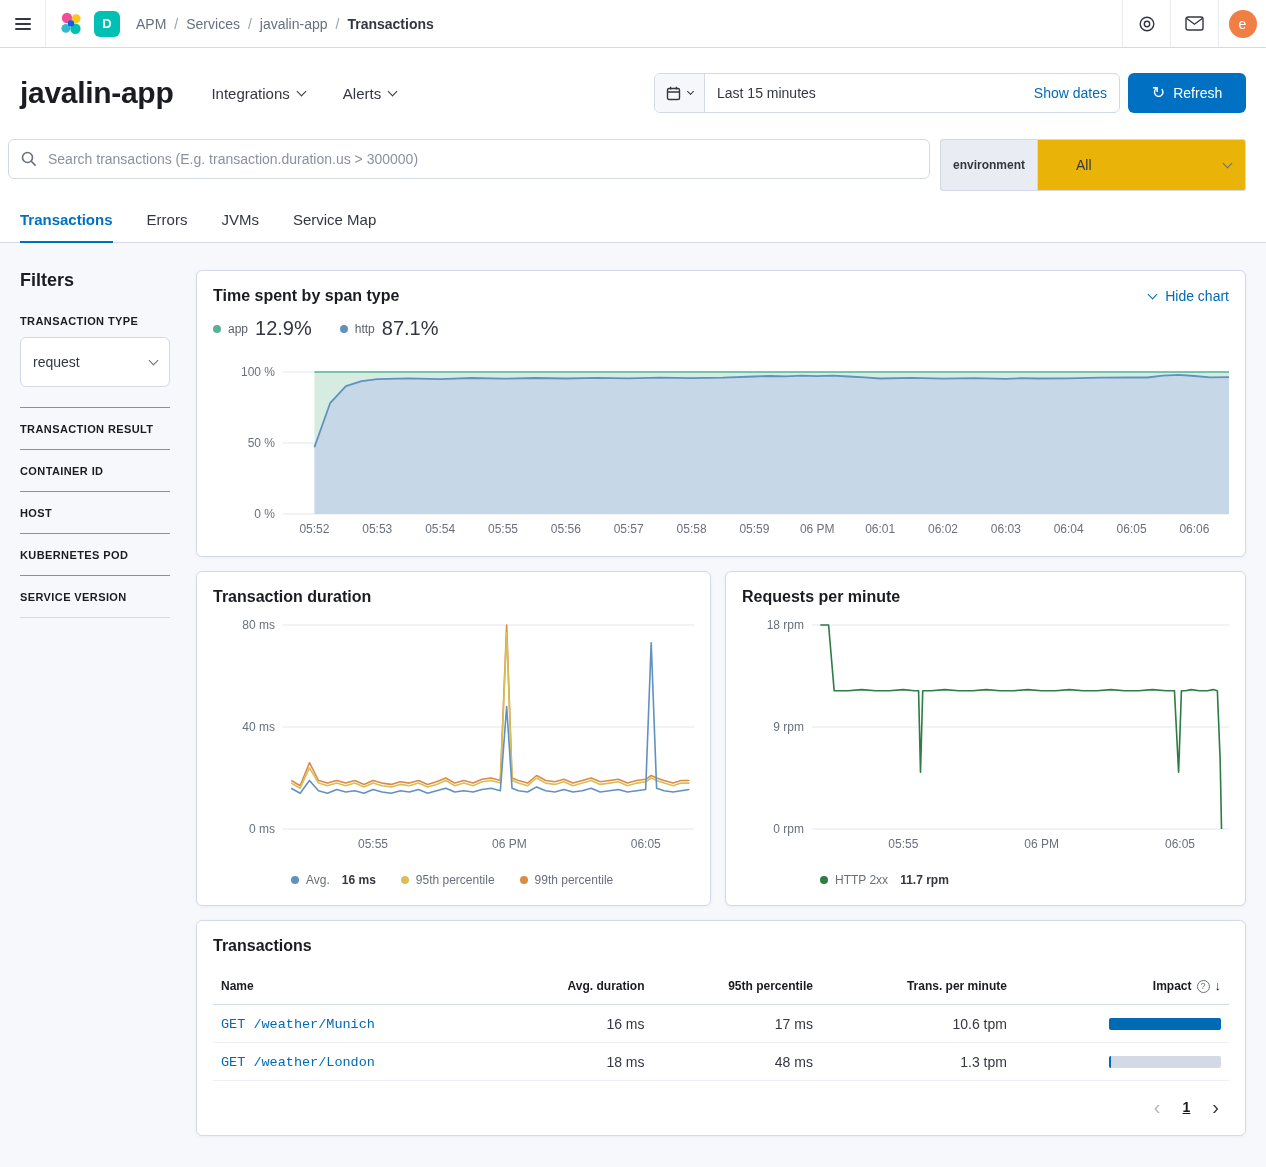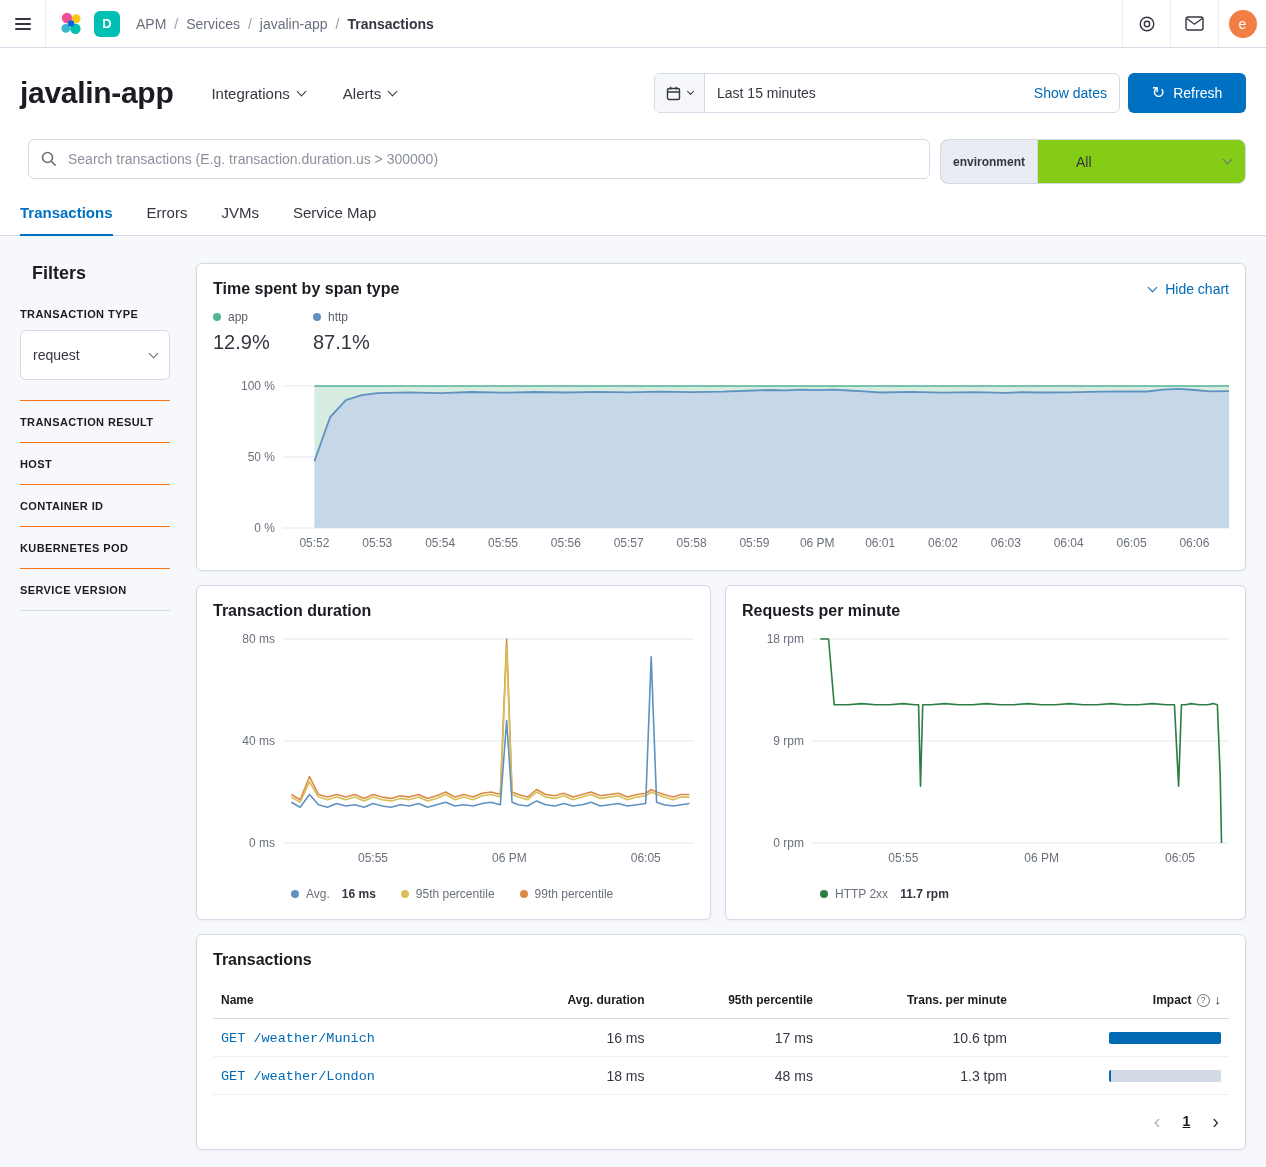--- a/index.html
+++ b/index.html
@@ -35,50 +35,50 @@
   .spacer { flex:1; }
   .chev { width:7px; height:7px; border-right:1.6px solid currentColor; border-bottom:1.6px solid currentColor; transform:rotate(45deg); display:inline-block; margin-top:-4px; }
   .chev.small { width:5px; height:5px; }
   .datepicker { display:flex; align-items:stretch; height:40px; width:466px; border:1px solid #d3dae6; border-radius:6px; background:#fff; overflow:hidden; }
   .dp-quick { display:flex; align-items:center; gap:7px; padding:0 11px; border-right:1px solid #d3dae6; background:#f5f7fa; color:#343741; }
   .dp-text { flex:1; display:flex; align-items:center; padding:0 12px; font-size:14px; color:#343741; text-align:left; }
   .dp-showdates { color:#006bb4; font-size:14px; padding:0 12px; font-weight:500; }
   .refresh-btn { margin-left:8px; height:40px; min-width:118px; border-radius:6px; color:#fff; font-size:14px; font-weight:500; display:inline-flex; align-items:center; justify-content:center; gap:8px; }
   .r-ic { font-size:16px; line-height:1; }
 
-  .search-row { display:flex; gap:10px; padding:26px 20px 0 28px; }
+  .search-row { display:flex; gap:10px; padding:26px 20px 0 8px; }
   .searchbox { flex:1; height:40px; border:1px solid #d3dae6; border-radius:6px; background:#fff; display:flex; align-items:center; gap:9px; padding:0 12px; }
   .searchbox input { border:none; outline:none; flex:1; font-size:14px; color:#343741; background:transparent; font-family:inherit; }
   .searchbox input::placeholder { color:#8b919d; }
-  .env-group { width:306px; height:45px; border:1px solid #d3dae6; border-radius:8px; background:#84cc16; display:flex; overflow:hidden; }
+  .env-group { width:306px; height:52px; border:1px solid #d3dae6; border-radius:3px; background:#eab308; display:flex; overflow:hidden; }
   .env-label { background:#e9edf3; font-size:12px; font-weight:700; display:flex; align-items:center; padding:0 12px; border-right:1px solid #d3dae6; color:#343741; }
   .env-value { flex:1; display:flex; align-items:center; justify-content:space-between; padding:0 14px; font-size:14px; color:#343741;margin-left:24px; }
 
   .tabs { display:flex; gap:34px; padding:20px 20px 0 20px; border-bottom:1px solid #d3dae6; }
   .tab { padding-bottom:13px; font-size:15px; color:#343741; border-bottom:2px solid transparent; margin-bottom:-1px; }
   .tab.active { color:#0071c2; font-weight:600; border-bottom-color:#0071c2; }
 
   
   .content { flex:1; display:flex; gap:26px; padding:27px 20px 12px 20px; background:#f7f8fc; }
   .filters { width:150px; flex:none; }
-  .filters h2 { font-size:18px; font-weight:700; margin:0 12px 24px; color:#1a1c21; }
+  .filters h2 { font-size:18px; font-weight:700; margin:0 0 24px; color:#1a1c21; }
   .filter-label { font-size:11px; font-weight:700; letter-spacing:.4px; margin-bottom:10px; color:#1a1c21; }
   .filter-select { width:100%; height:50px; border:1px solid #d3dae6; border-radius:6px; background:#fff; display:flex; align-items:center; justify-content:space-between; padding:0 12px; font-size:14px; margin-bottom:20px; color:#343741; }
   .filter-select .chev { color:#69707d; }
   .filter-section { border-top:1px solid #f97316; padding:15px 0 14px; font-size:11px; font-weight:700; letter-spacing:.4px; color:#1a1c21; cursor:pointer; }
   .filter-section.last { border-bottom:1px solid #d3dae6; }
 
   .panels { flex:1; min-width:0; display:flex; flex-direction:column; gap:14px; }
   .panel { background:#fff; border:1px solid #d3dae6; border-radius:6px; padding:16px; box-shadow:0 1px 3px rgba(152,162,179,.12); }
   .panel-title { font-size:16px; font-weight:700; color:#1a1c21; margin:0; }
   .panel-head { display:flex; justify-content:space-between; align-items:center; }
   .hide-chart { display:inline-flex; align-items:center; gap:9px; color:#006bb4; font-size:14px; }
 
   .legend-groups { display:flex; gap:28px; margin-top:12px; }
-  .lg { display:flex; flex-direction:column; gap:7px; min-width:72px; }
+  .lg { display:flex; flex-direction:row; gap:7px; min-width:72px; }
   .legend-item { display:inline-flex; align-items:center; gap:7px; font-size:12px; color:#5a5f69; cursor:pointer; }
   .dot { width:8px; height:8px; border-radius:50%; flex:none; }
   .pct { font-size:20px; color:#343741; }
 
   .chart1-wrap { display:flex; margin-top:28px; }
   .chart2-wrap { display:flex; margin-top:15px; }
   .yaxis { width:70px; flex:none; position:relative; }
   .yaxis span { position:absolute; right:8px; transform:translateY(-50%); font-size:12px; color:#69707d; white-space:nowrap; }
   .plot { flex:1; position:relative; min-width:0; }
   .plot svg { display:block; width:100%; }
@@ -218,22 +218,22 @@
   <div class="content">
 
     <aside class="filters">
       <h2>Filters</h2>
       <div class="filter-label">TRANSACTION TYPE</div>
       <button class="filter-select">
         <span>request</span>
         <span class="chev"></span>
       </button>
       <div class="filter-section">TRANSACTION RESULT</div>
+      <div class="filter-section">CONTAINER ID</div>
       <div class="filter-section">HOST</div>
-      <div class="filter-section">CONTAINER ID</div>
       <div class="filter-section">KUBERNETES POD</div>
       <div class="filter-section last">SERVICE VERSION</div>
     </aside>
 
     <main class="panels">
 
       <section class="panel">
         <div class="panel-head">
           <h3 class="panel-title">Time spent by span type</h3>
           <a class="hide-chart">

